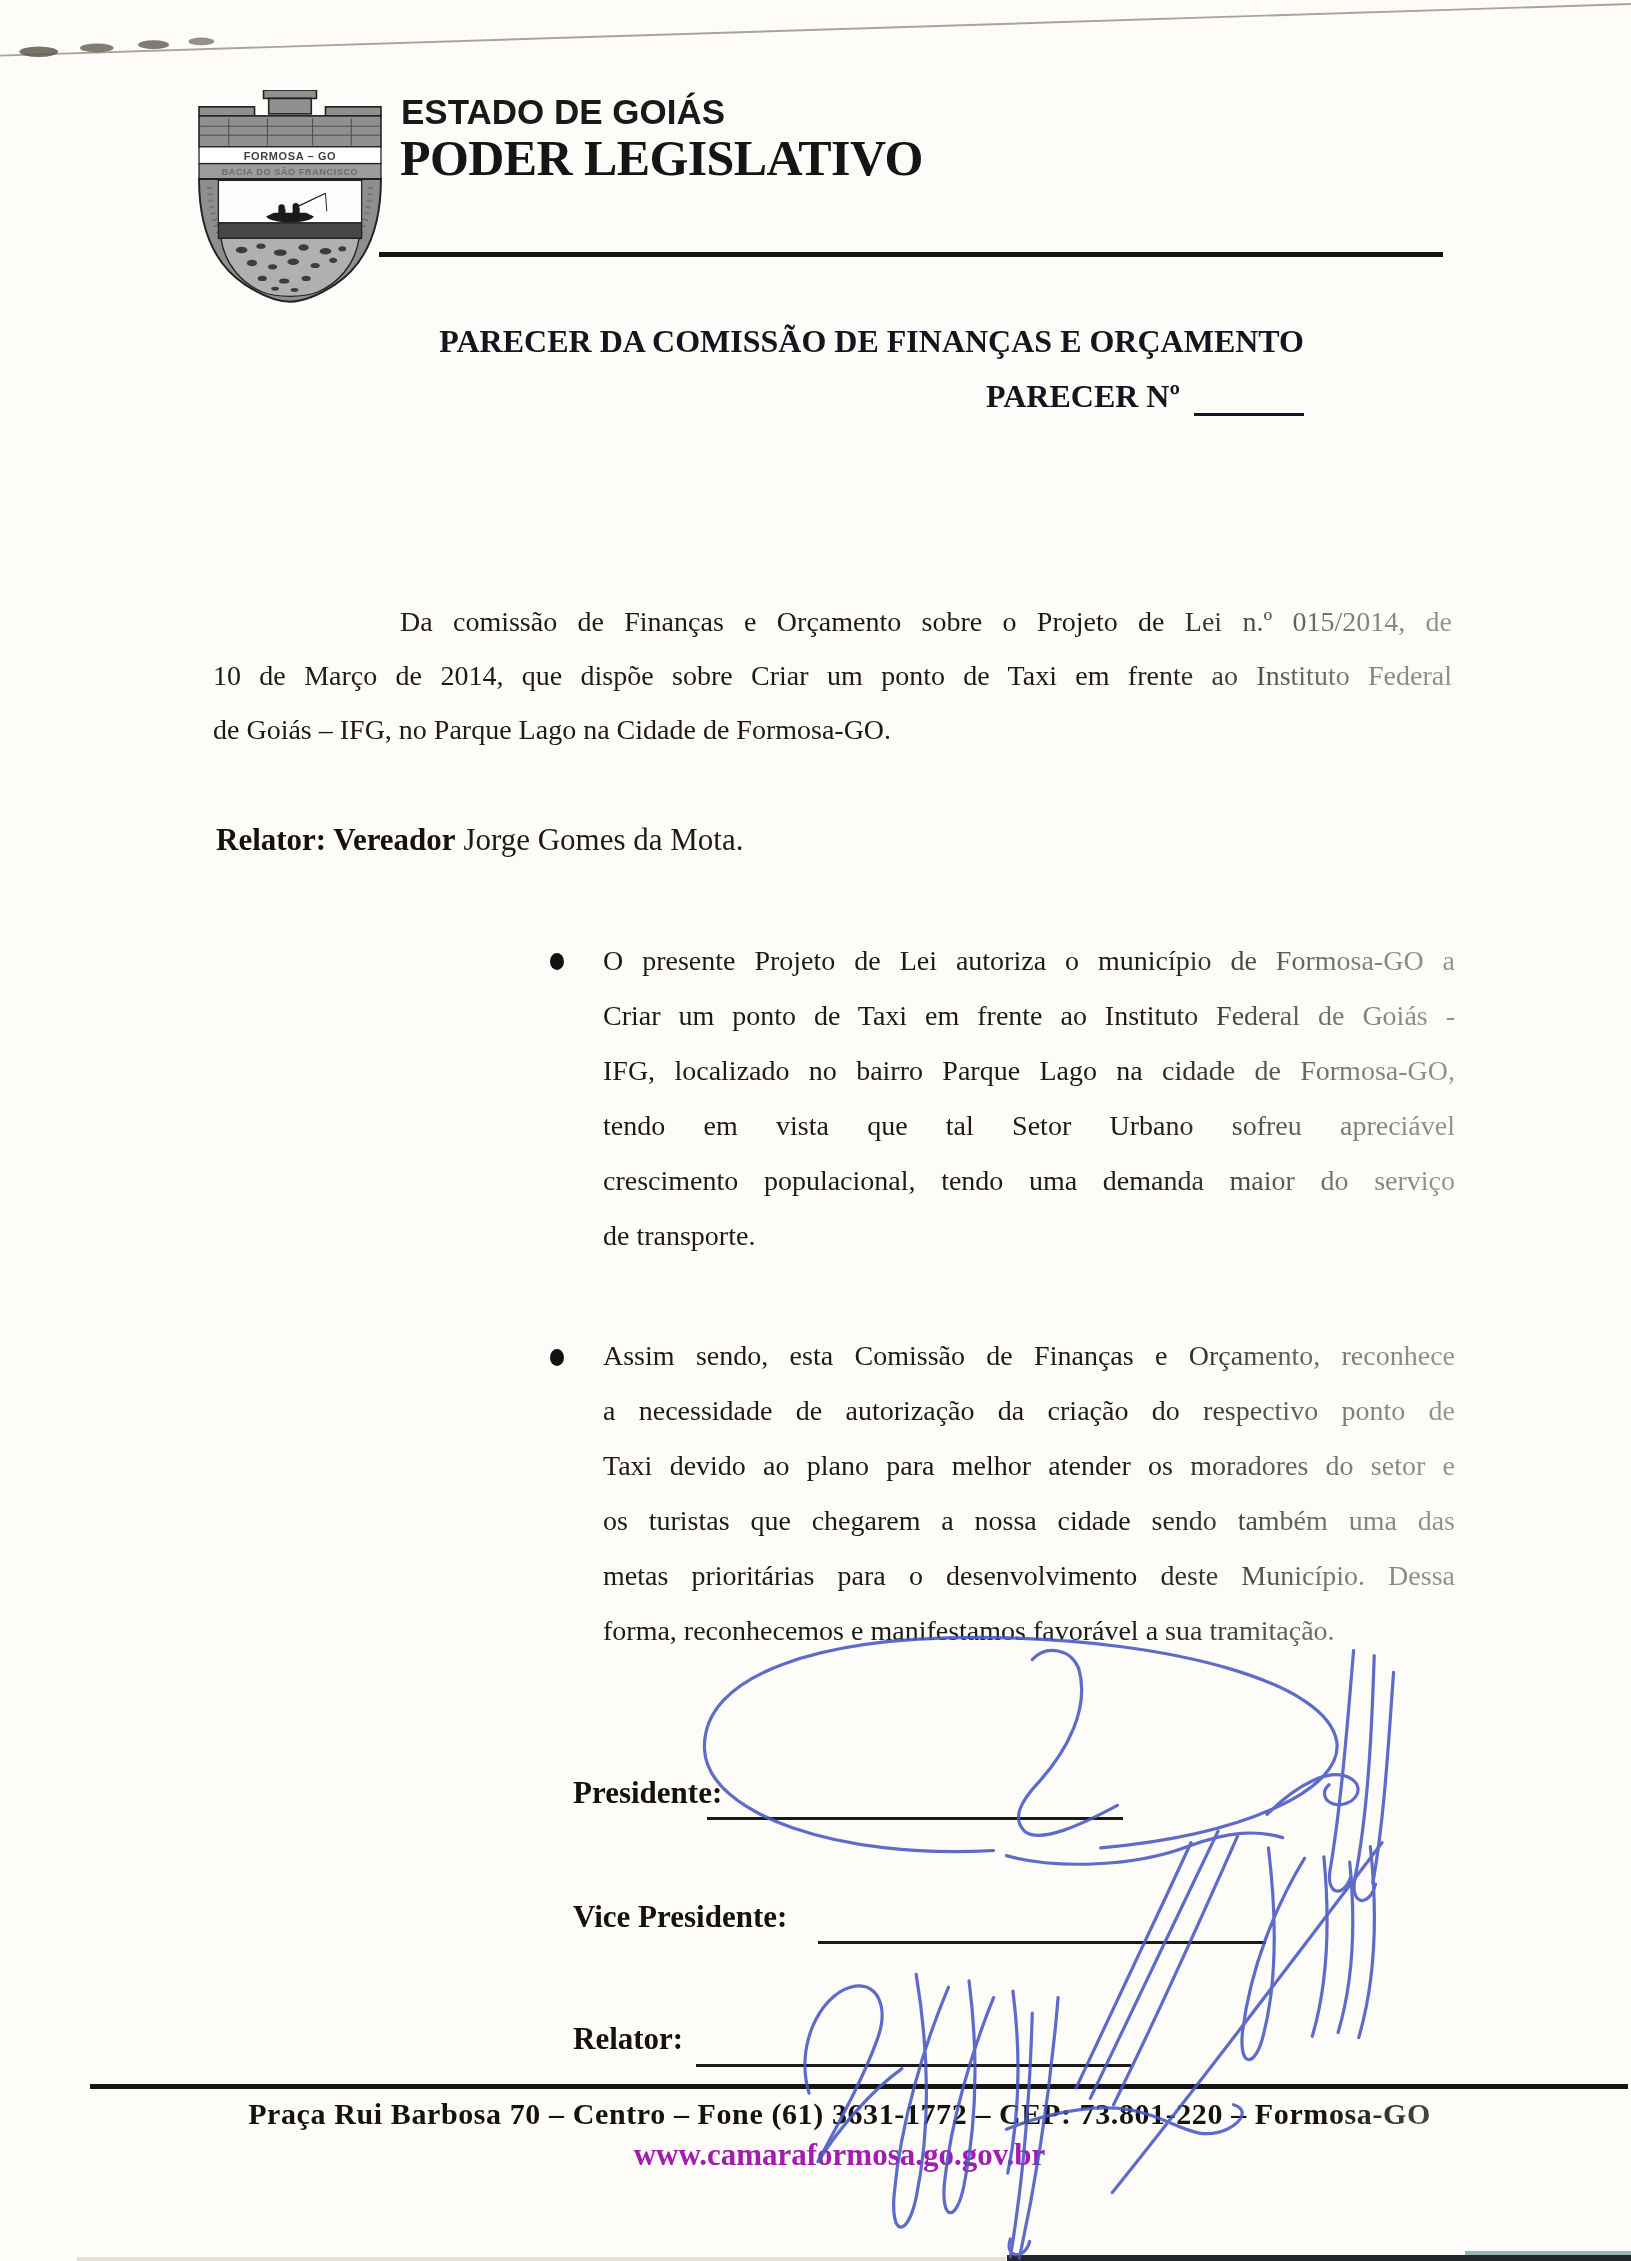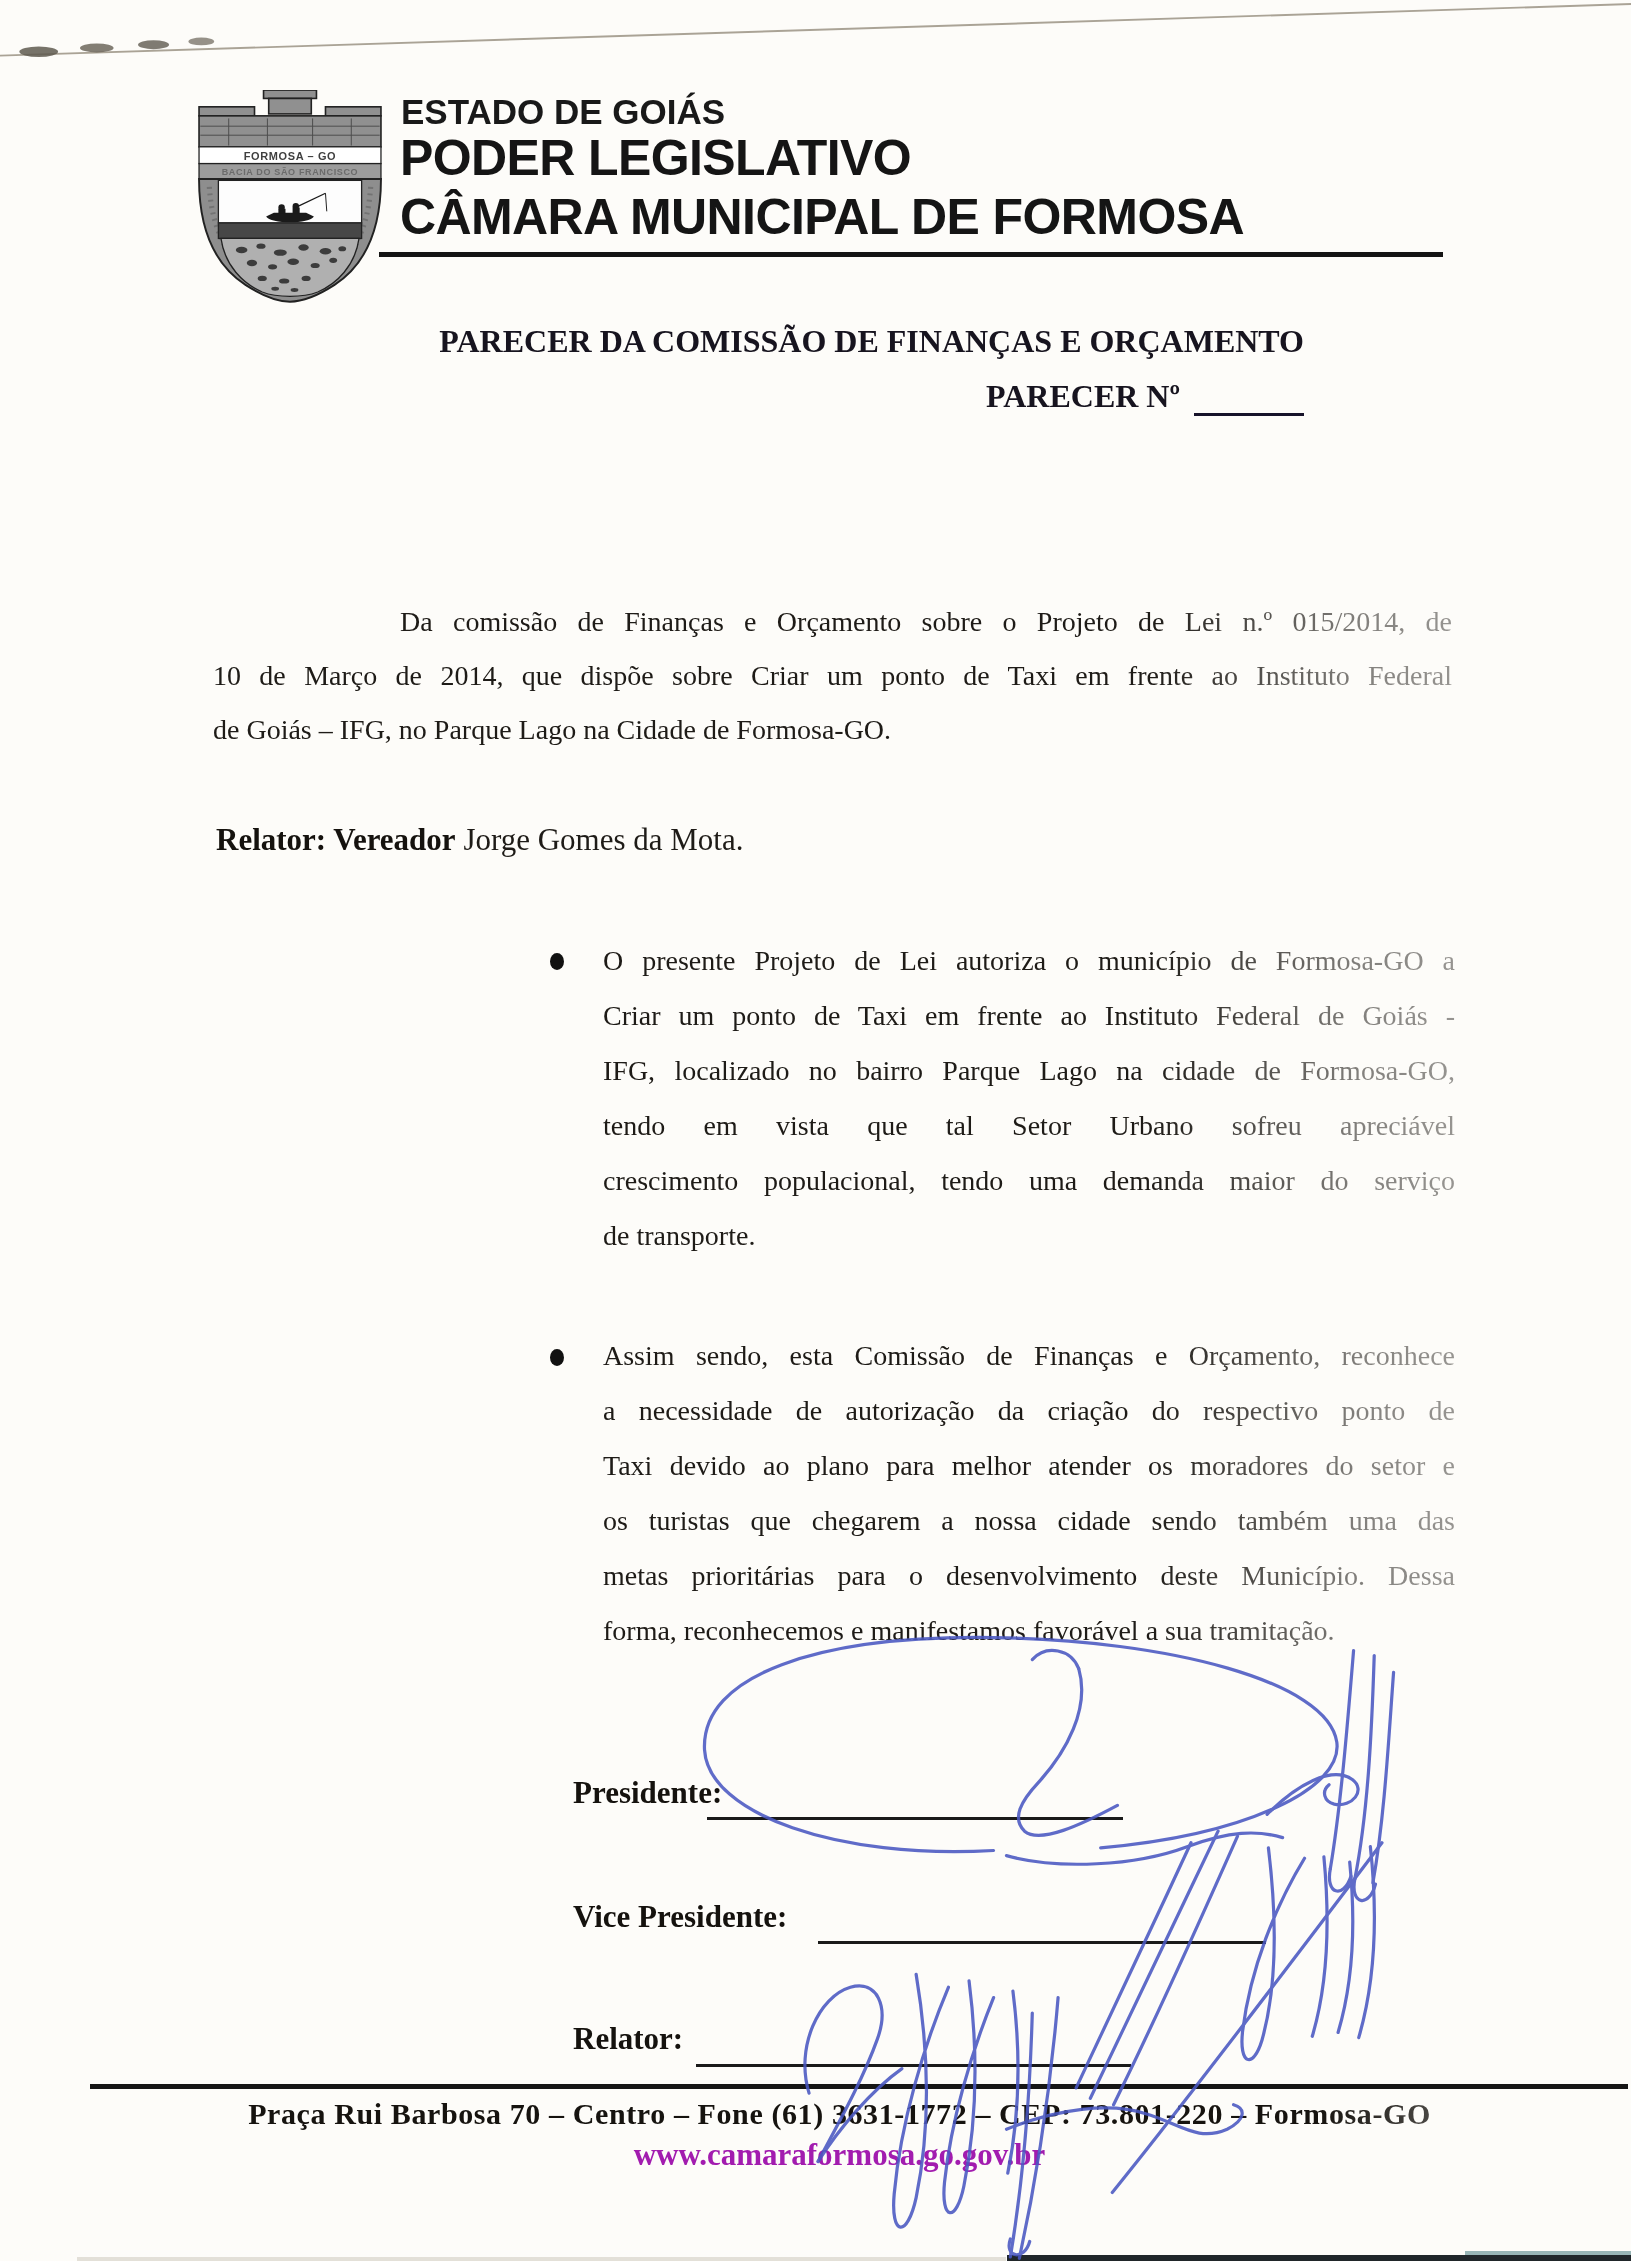--- a/index.html
+++ b/index.html
@@ -8,21 +8,21 @@
     width:1631px;height:2261px;
     background:#fdfcf9;
     overflow:hidden;
     font-family:"Liberation Serif", serif;
     color:#1e1b17;
   }
   .abs{position:absolute;}
 
   
   .hdr-state{left:401px;top:92px;font-family:"Liberation Sans",sans-serif;font-weight:700;font-size:35px;letter-spacing:0px;color:#191919;}
-  .hdr-branch{left:400px;top:129px;font-family:Liberation Sans, sans-serif;font-weight:700;font-size:50px;letter-spacing:-0.6px;color:#151515;}
+  .hdr-branch{left:400px;top:129px;font-family:Liberation Serif, serif;font-weight:700;font-size:50px;letter-spacing:-0.6px;color:#151515;}
   .hdr-chamber{left:400px;top:188px;font-family:"Liberation Sans",sans-serif;font-weight:700;font-size:50px;letter-spacing:-0.6px;color:#151515;}
   .hdr-rule{left:379px;top:252px;width:1064px;height:4.5px;background:#141414;}
 
   
   .title-line{left:213px;width:1091px;text-align:right;font-weight:700;font-size:32px;color:#17141f;}
   .t1{top:323px;}
   .t2{top:378px;}
   .t3{top:428px;}
   .blank-line{display:inline-block;width:110px;height:26px;border-bottom:3.2px solid #17132a;margin-left:14px;vertical-align:-9px;}
 
@@ -132,21 +132,20 @@
         <ellipse cx="112" cy="292" rx="7" ry="4"></ellipse>
       <ellipse cx="146" cy="296" rx="8" ry="4"></ellipse>
         <ellipse cx="180" cy="292" rx="7" ry="4"></ellipse>
       <ellipse cx="132" cy="308" rx="6" ry="3"></ellipse>
         <ellipse cx="162" cy="310" rx="6" ry="3"></ellipse>
     </g>
   </svg>
 
   <div class="abs hdr-state">ESTADO DE GOIÁS</div>
   <div class="abs hdr-branch">PODER LEGISLATIVO</div>
-  <div class="abs hdr-chamber">CÂMARA MUNICIPAL DE FORMOSA</div>
   <div class="abs hdr-rule"></div>
 
   <div class="abs title-line t1">PARECER DA COMISSÃO DE FINANÇAS E ORÇAMENTO</div>
   <div class="abs title-line t2">
     <span>PARECER Nº</span><span class="blank-line"></span>
   </div>
 
   <div class="abs intro">
       <div class="tline">Da comissão de Finanças e Orçamento sobre o Projeto de Lei n.º 015/2014, de</div>
       <div class="tline">10 de Março de 2014, que dispõe sobre Criar um ponto de Taxi em frente ao Instituto Federal</div>

